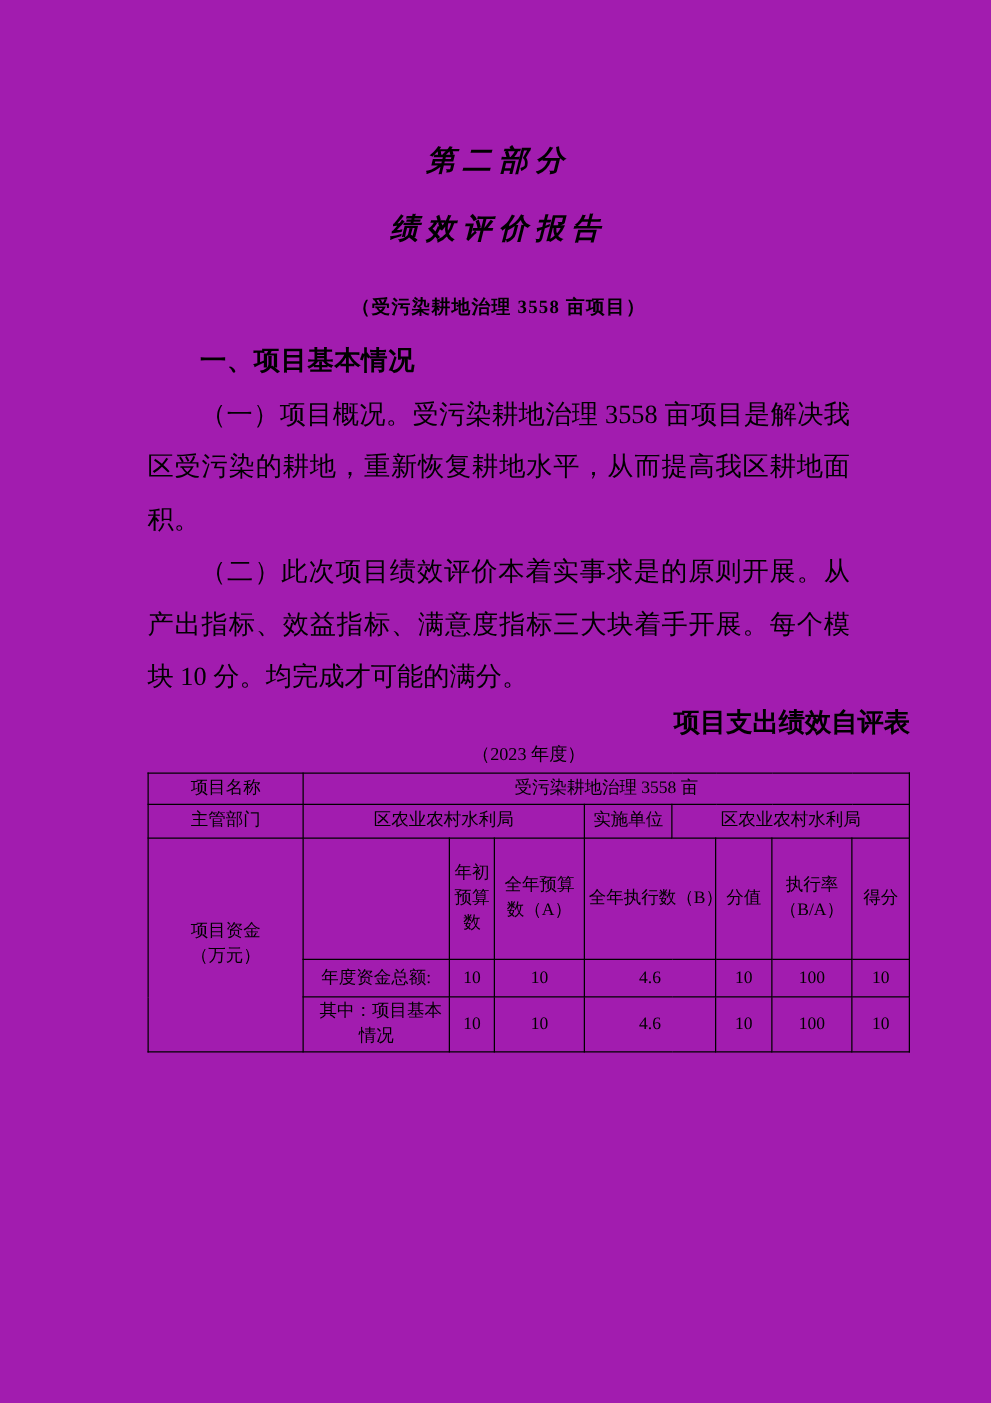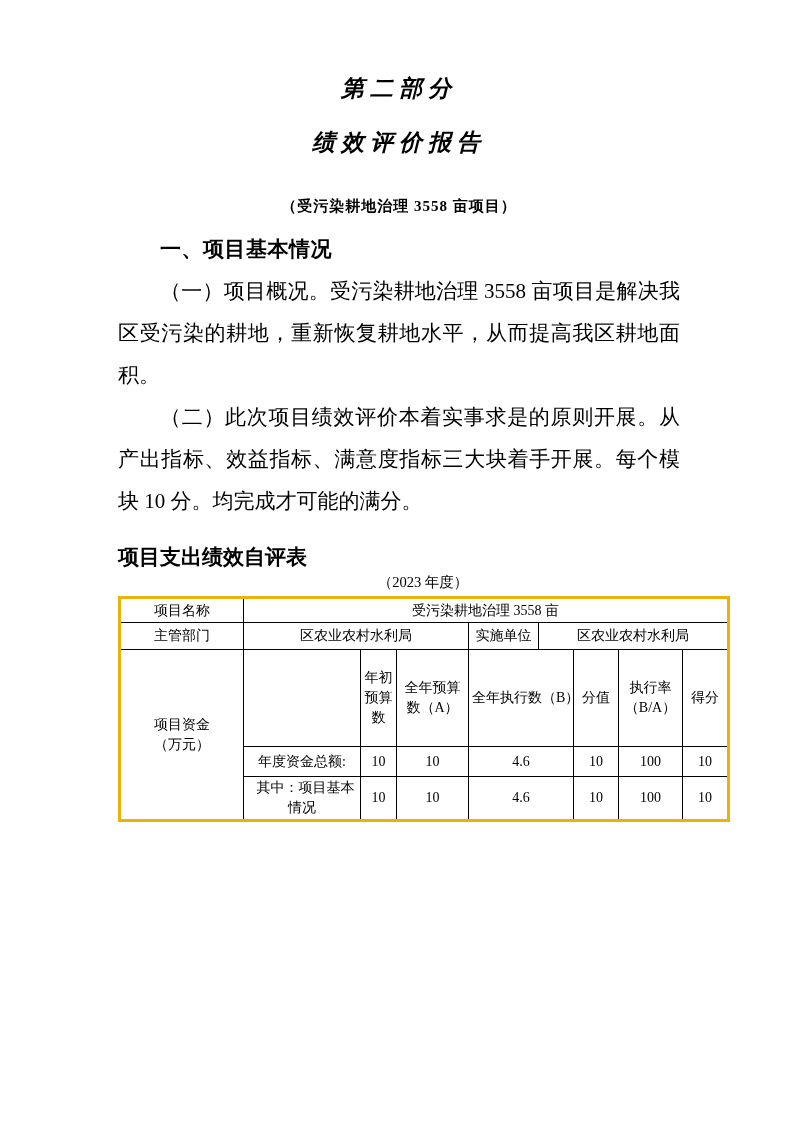--- a/index.html
+++ b/index.html
@@ -5,23 +5,23 @@
   html, body {
     margin: 0;
     padding: 0;
     background: #e8e8e8;
   }
   .page {
     position: relative;
     width: 793px;
     height: 1122px;
     margin: 0 auto;
-    background: #ffffff;
+    background: #a21caf;
     box-sizing: border-box;
-    padding: 72px 65px 0 118px;
+    padding: 112px 65px 0 118px;
     font-family: "Liberation Serif", "DejaVu Serif", serif;
     color: #000000;
     overflow: hidden;
   }
   .text-block {
     width: 562px;
   }
   .script-title {
     margin: 0 0 20px 0;
     text-align: center;
@@ -54,40 +54,40 @@
   .body-para {
     margin: 0;
     font-size: 21px;
     line-height: 42px;
     text-indent: 2em;
     text-align: justify;
     text-justify: inter-ideograph;
   }
   .table-title {
     width: 610px;
-    margin: 20px 0 0 0;
-    text-align: left;
+    margin: 2px 0 0 0;
+    text-align: right;
     font-family: "Liberation Sans", "DejaVu Sans", sans-serif;
     font-weight: 700;
     font-size: 21px;
     line-height: 30px;
   }
   .table-subtitle {
     width: 610px;
     margin: 0 0 4px 0;
     text-align: center;
     font-size: 14.5px;
     line-height: 20px;
   }
   table.eval {
     border-collapse: collapse;
     table-layout: fixed;
     width: 609px;
     font-size: 14px;
-    border: 3px solid #eab308;
+    border: 1px solid #eab308;
   }
   table.eval td {
     border: 1px solid #000;
     text-align: center;
     vertical-align: middle;
     padding: 1px 3px;
     line-height: 20px;
     overflow: hidden;
   }
   tr.r1 { height: 25px; }

